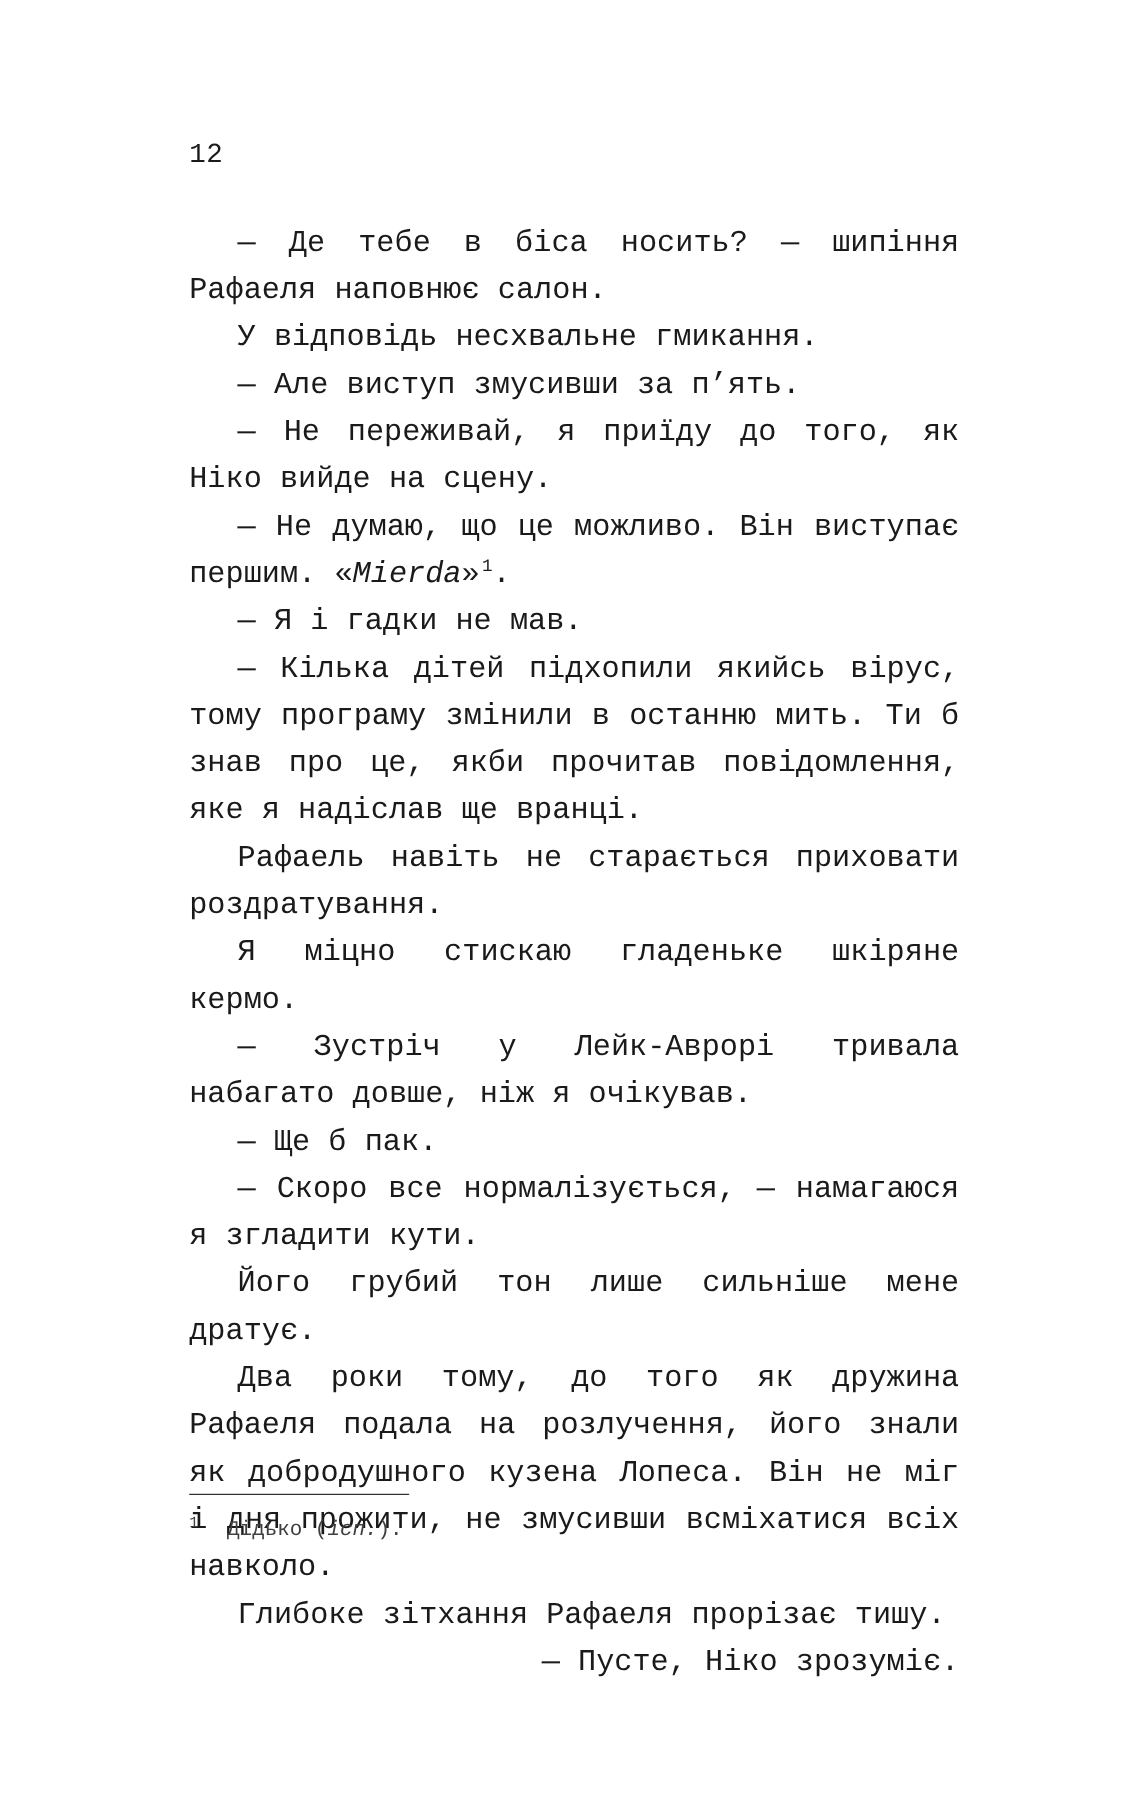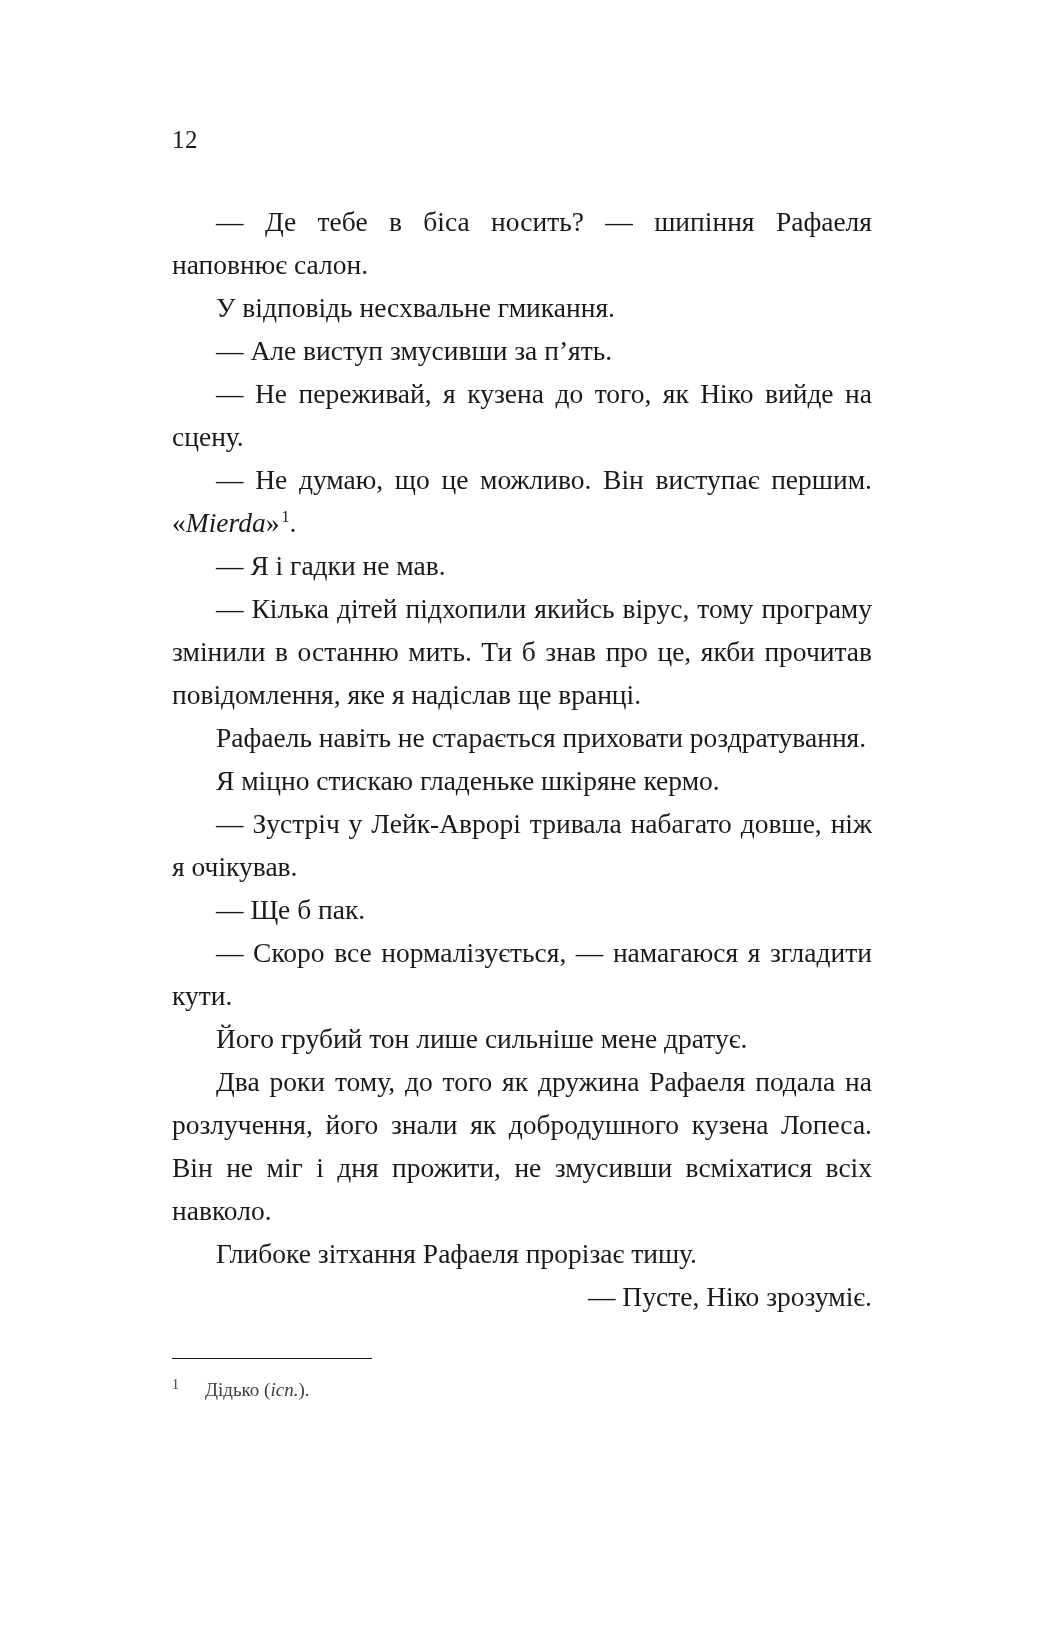--- a/index.html
+++ b/index.html
@@ -16,20 +16,21 @@
     overflow: hidden;
   }
   .page {
     position: absolute;
     left: 0;
     top: 0;
     width: 860px;
     height: 1630px;
     box-sizing: border-box;
     padding: 0;
+    font-family: Liberation Mono, monospace;
   }
   .folio {
     position: absolute;
     left: 172px;
     top: 126px;
     font-size: 25px;
     letter-spacing: 0.5px;
     color: #1a1a1a;
   }
   .body-text {
@@ -87,21 +88,21 @@
 <body>
 
 <div class="page">
 
   <div class="folio">12</div>
 
   <div class="body-text">
     <p>— Де тебе в біса носить? — шипіння Рафаеля наповнює салон.</p>
     <p>У відповідь несхвальне гмикання.</p>
     <p>— Але виступ змусивши за п’ять.</p>
-    <p>— Не переживай, я кузена до того, як Ніко вийде на сцену.</p>
+    <p>— Не переживай, я приїду до того, як Ніко вийде на сцену.</p>
     <p><span>— Не думаю, що це можливо. Він виступає першим. «</span><span class="it">Mierda</span><span>»</span><sup class="fn">1</sup><span>.</span></p>
     <p>— Я і гадки не мав.</p>
     <p>— Кілька дітей підхопили якийсь вірус, тому програму змінили в останню мить. Ти б знав про це, якби прочитав повідомлення, яке я надіслав ще вранці.</p>
     <p>Рафаель навіть не старається приховати роздратування.</p>
     <p>Я міцно стискаю гладеньке шкіряне кермо.</p>
     <p>— Зустріч у Лейк-Аврорі тривала набагато довше, ніж я очікував.</p>
     <p>— Ще б пак.</p>
     <p>— Скоро все нормалізується, — намагаюся я згладити кути.</p>
     <p>Його грубий тон лише сильніше мене дратує.</p>
     <p>Два роки тому, до того як дружина Рафаеля подала на розлучення, його знали як добродушного кузена Лопеса. Він не міг і дня прожити, не змусивши всміхатися всіх навколо.</p>

